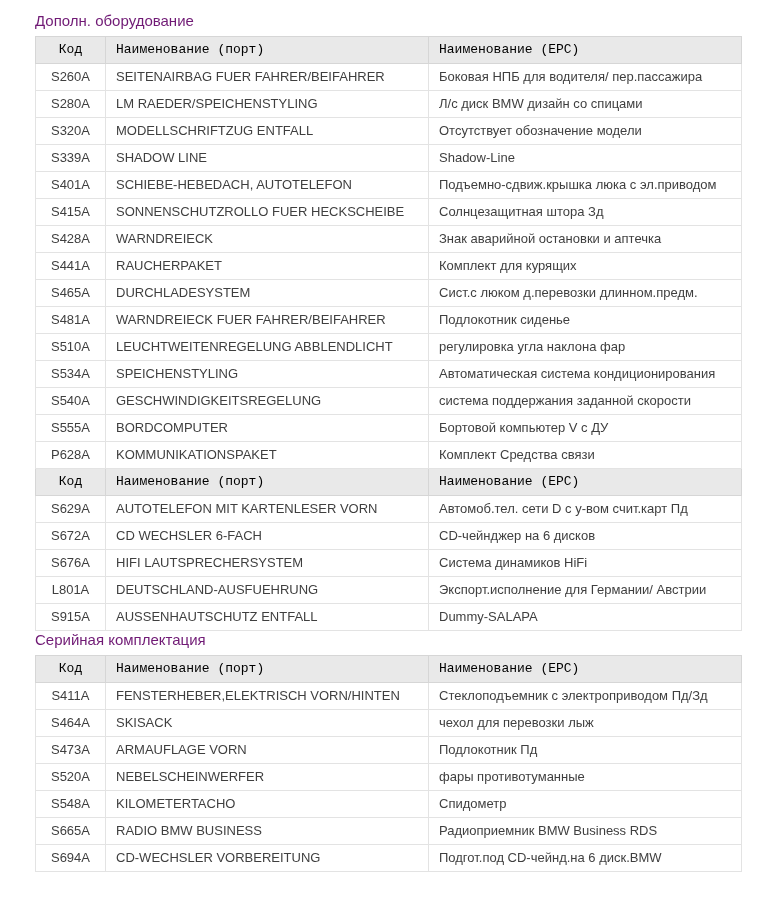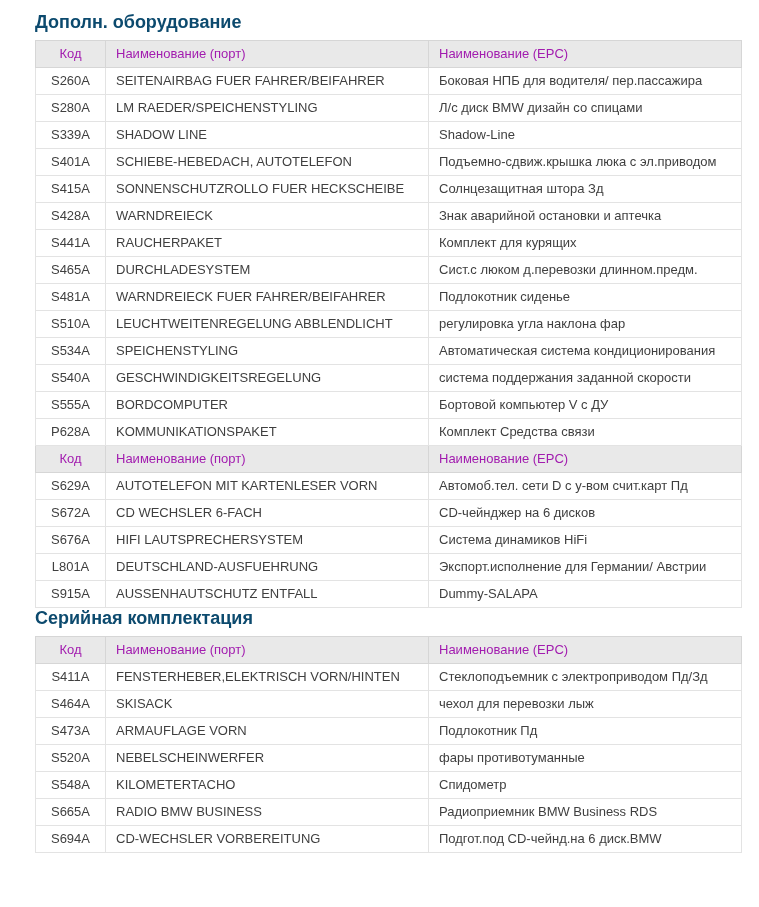--- a/index.html
+++ b/index.html
@@ -11,44 +11,45 @@
     color: #3c3c3c;
   }
   .page {
     width: 759px;
     min-height: 907px;
     display: flex;
     flex-direction: column;
     padding: 6px 17px 0 35px;
   }
   .section-title {
-    font-size: 18px;
-    font-weight: bold;
-    color: #0c4a6e;
+    font-size: 15px;
+    font-weight: normal;
+    color: #701a75;
     margin: 6px 0 7px 0;
   }
   .section-title.second { margin-top: 0; }
   table.equip {
     width: 100%;
     border-collapse: collapse;
     font-size: 13px;
     table-layout: fixed;
   }
   table.equip td {
     border: 1px solid #e3e3e3;
     padding: 5px 10px;
     line-height: 16px;
     color: #3f3f3f;
     overflow: hidden;
     white-space: nowrap;
   }
   tr.head td {
     background: #e9e9e9;
     border-color: #d6d6d6;
-    color: #a21caf;
+    color: #000000;
+    font-family: Liberation Mono, monospace;
   }
   td.col-code { width: 70px; text-align: center; }
   td.col-port { width: 323px; }
   td.col-epc  { }
 </style>
 </head>
 <body>
 
 <div class="page">
 
@@ -67,20 +68,25 @@
           <td class="col-port">SEITENAIRBAG FUER FAHRER/BEIFAHRER</td>
           <td class="col-epc">Боковая НПБ для водителя/ пер.пассажира</td>
         </tr>
 
         <tr>
           <td class="col-code">S280A</td>
           <td class="col-port">LM RAEDER/SPEICHENSTYLING</td>
           <td class="col-epc">Л/с диск BMW дизайн со спицами</td>
         </tr>
 
+        <tr>
+          <td class="col-code">S320A</td>
+          <td class="col-port">MODELLSCHRIFTZUG ENTFALL</td>
+          <td class="col-epc">Отсутствует обозначение модели</td>
+        </tr>
 
         <tr>
           <td class="col-code">S339A</td>
           <td class="col-port">SHADOW LINE</td>
           <td class="col-epc">Shadow-Line</td>
         </tr>
 
         <tr>
           <td class="col-code">S401A</td>
           <td class="col-port">SCHIEBE-HEBEDACH, AUTOTELEFON</td>

